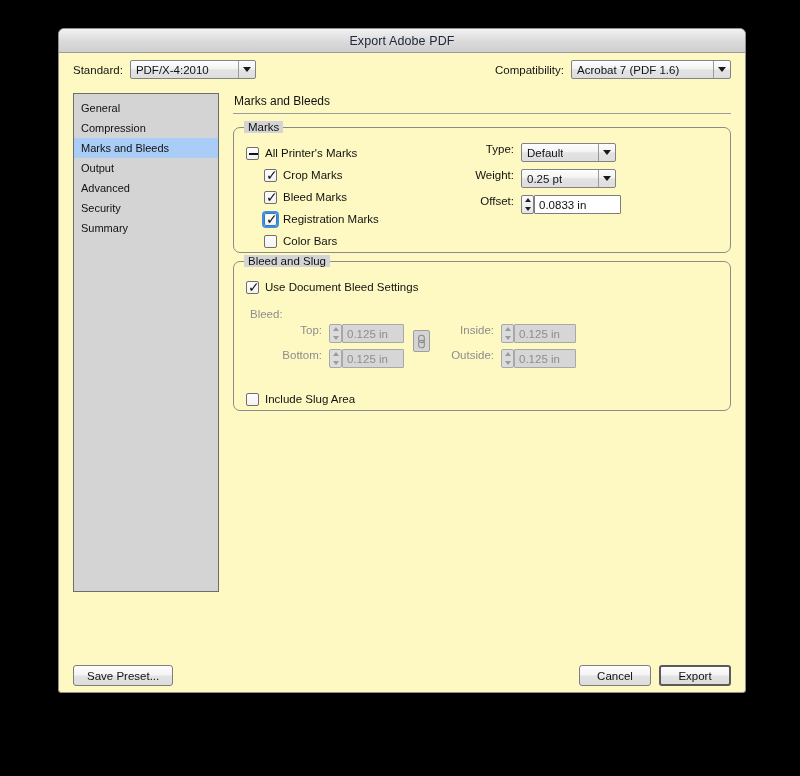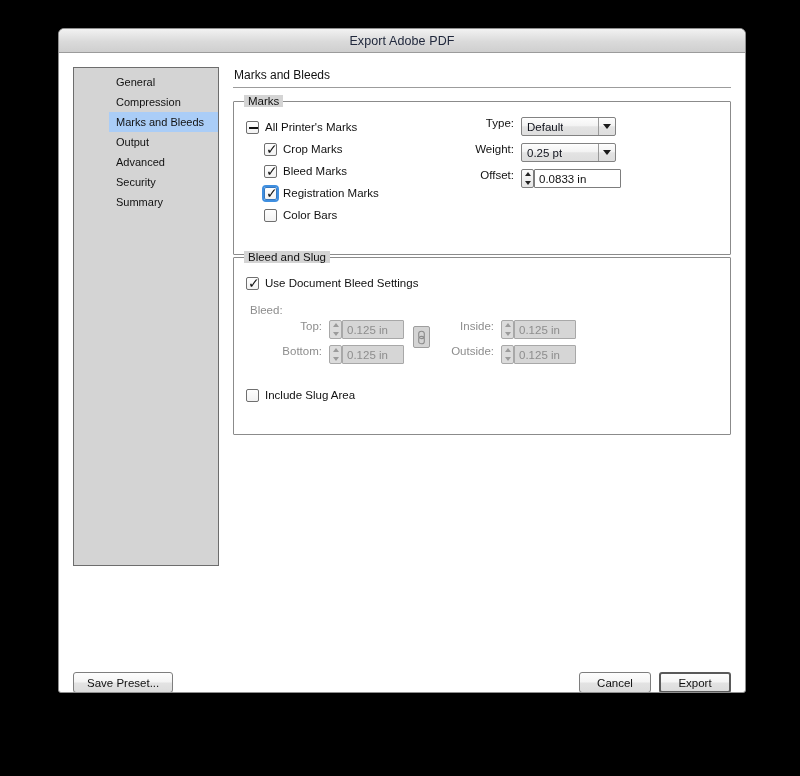--- a/index.html
+++ b/index.html
@@ -9,21 +9,21 @@
     background: #000000;
     font-family: "Liberation Sans", sans-serif;
     -webkit-font-smoothing: antialiased;
   }
 
   
   .window {
     position: absolute;
     left: 58px; top: 28px;
     width: 688px; height: 665px;
-    background: #ffffff;
+    background: #fef9c3;
     border-radius: 6px 6px 3px 3px;
     box-shadow: 0 3px 10px rgba(0,0,0,.55);
     overflow: hidden;
     border: 1px solid #8f8f8f;
   }
   .titlebar {
     height: 24px;
     background: linear-gradient(to bottom, #f2f2f2 0%, #dadada 55%, #cfcfcf 100%);
     border-bottom: 1px solid #9b9b9b;
     display: flex; align-items: center; justify-content: center;
@@ -82,21 +82,20 @@
   .spacer { flex: 1; }
 
   
   .content { display: flex; padding: 0 14px; margin-top: 14px; }
 
   .sidebar {
     width: 146px; height: 499px;
     background: #d4d4d4;
     border: 1px solid #6d6d6d;
     padding-top: 4px;
-    padding-left: 35px;
   }
   .side-item {
     height: 20px; line-height: 20px;
     padding-left: 7px;
     font-size: 11px; color: #111111;
     white-space: nowrap;
   }
   .side-item.selected { background: #aacdf7; }
 
   .panel { flex: 1; margin-left: 14px; }
@@ -106,23 +105,23 @@
     margin: 1px 0 5px 1px;
   }
   .panel-rule {
     height: 1px; background: #9c9c9c; margin-bottom: 13px;
   }
 
   
   .group {
     position: relative;
     border: 1px solid #8b8b8b;
-    border-radius: 1px;
-    margin-bottom: 2px;
-    padding: 14px 12px 28px 12px;
+    border-radius: 7px;
+    margin-bottom: 8px;
+    padding: 14px 12px 0 12px;
   }
   .group-legend {
     position: absolute; top: -7px; left: 10px;
     background: #d4d4d4;
     padding: 0 4px;
     font-size: 11.5px; color: #111111;
   }
 
   
   .cbrow { display: flex; align-items: center; height: 22px; }
@@ -250,20 +249,37 @@
 
 <div class="window">
 
   <div class="titlebar">
     <div class="titlebar-title">Export Adobe PDF</div>
   </div>
 
   <div class="body-area">
 
 
+    <div class="toprow row2">
+      <div class="lbl">Standard:</div>
+      <div class="popup" id="standard-popup">
+        <span class="popup-text">PDF/X-4:2010</span>
+        <span class="arrowbox">
+            <span class="tri-down"></span>
+          </span>
+      </div>
+      <div class="spacer"></div>
+      <div class="lbl">Compatibility:</div>
+      <div class="popup" id="compat-popup">
+        <span class="popup-text">Acrobat 7 (PDF 1.6)</span>
+        <span class="arrowbox">
+            <span class="tri-down"></span>
+          </span>
+      </div>
+    </div>
 
     <div class="content">
 
       <div class="sidebar">
         <div class="side-item">General</div>
         <div class="side-item">Compression</div>
         <div class="side-item selected">Marks and Bleeds</div>
         <div class="side-item">Output</div>
         <div class="side-item">Advanced</div>
         <div class="side-item">Security</div>

